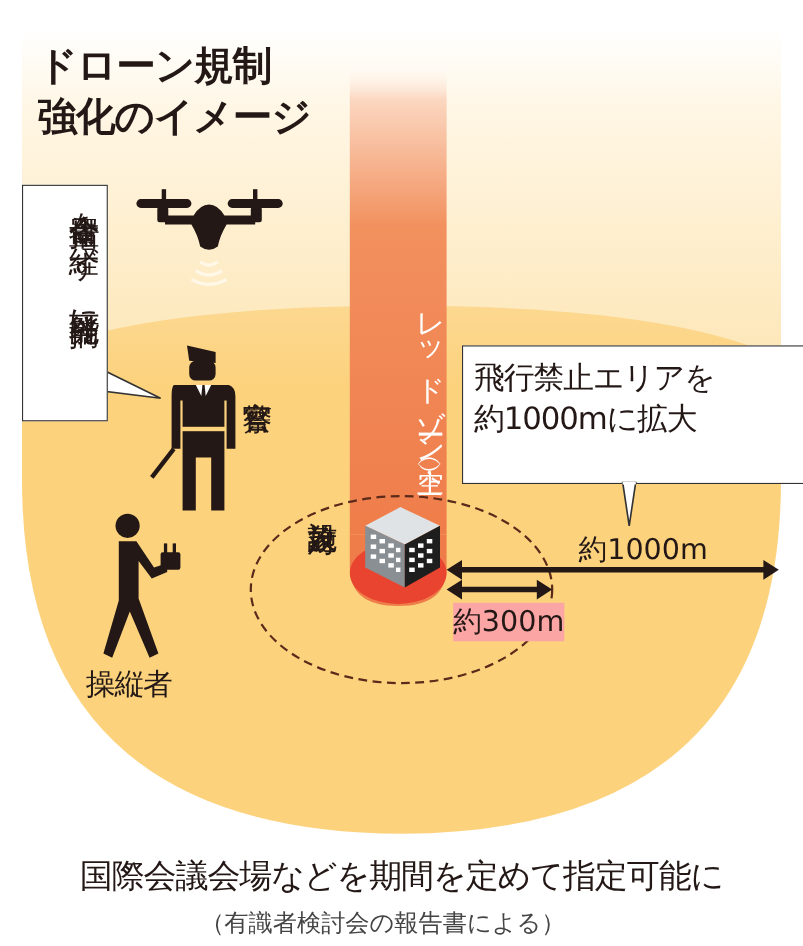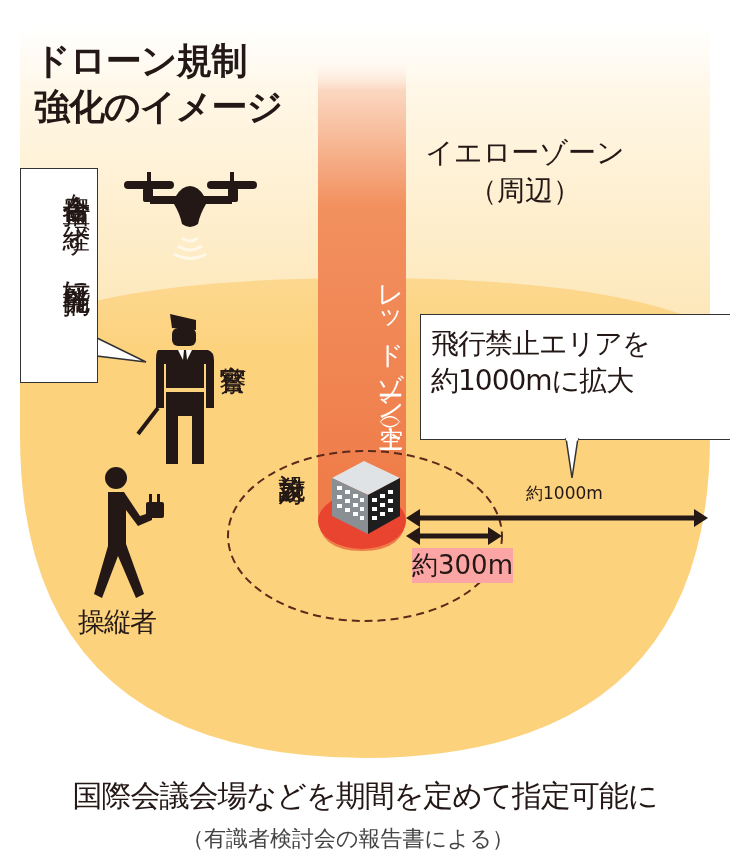--- a/index.html
+++ b/index.html
@@ -18,21 +18,21 @@
     .vtext { writing-mode: vertical-rl; text-orientation: upright; }
     .callout-left { left: 20px; top: 152px; width: 78px; height: 215px; background: #ffffff;
                     border: 1.5px solid #333; box-sizing: border-box; padding: 8px 4px 0 4px;
                     font-size: 28px; line-height: 34px; letter-spacing: -1px; }
     .police-label { left: 218px; top: 330px; font-size: 27px; line-height: 30px; letter-spacing: -1px; }
     .facility-label { left: 276px; top: 440px; font-size: 27px; line-height: 32px; letter-spacing: -1px; }
     .operator-label { left: 78px; top: 588px; font-size: 27px; letter-spacing: -1px; font-family: Liberation Serif, serif; }
     .callout-right { left: 420px; top: 298px; width: 325px; height: 126px; background: #ffffff;
                      border: 1.5px solid #333; box-sizing: border-box; padding: 10px 10px;
                      font-size: 28px; line-height: 37px; letter-spacing: -1px; }
-    .dist-1000 { left: 526px; top: 466px; font-size: 17px; text-align: right; }
+    .dist-1000 { left: 526px; top: 466px; font-size: 26px; text-align: right; }
     .dist-300 { left: 412px; top: 532px; font-size: 26px; background: #fca5a5; }
     .caption { left: 0; top: 760px; width: 730px; text-align: center; font-size: 30px;
                letter-spacing: -1px; }
     .source { left: 0; top: 808px; width: 696px; text-align: center; font-size: 22px; color: #444; }
   </style>
 </head>
 <body>
 
 <div class="stage">
 
@@ -136,24 +136,20 @@
       <rect x="149" y="478" width="3" height="9"></rect>
       <rect x="157" y="478" width="3" height="9"></rect>
     </g>
   </svg>
 
   <div class="abs title">
     <div>ドローン規制</div>
     <div>強化のイメージ</div>
   </div>
 
-  <div class="abs yz-label">
-    <div>イエローゾーン</div>
-    <div>（周辺）</div>
-  </div>
 
   <div class="abs callout-left vtext">
     <span>措置命令を経ず</span>
     <span>摘発可能に</span>
   </div>
 
   <div class="abs vtext" style="left:318px;top:222px;width:88px;height:200px;color:#ffffff;font-size:26px;line-height:30px;letter-spacing:-1px;display:flex;justify-content:center;">
     <span>レッドゾーン</span>
     <span style="font-size:24px;">（上空）</span>
   </div>

